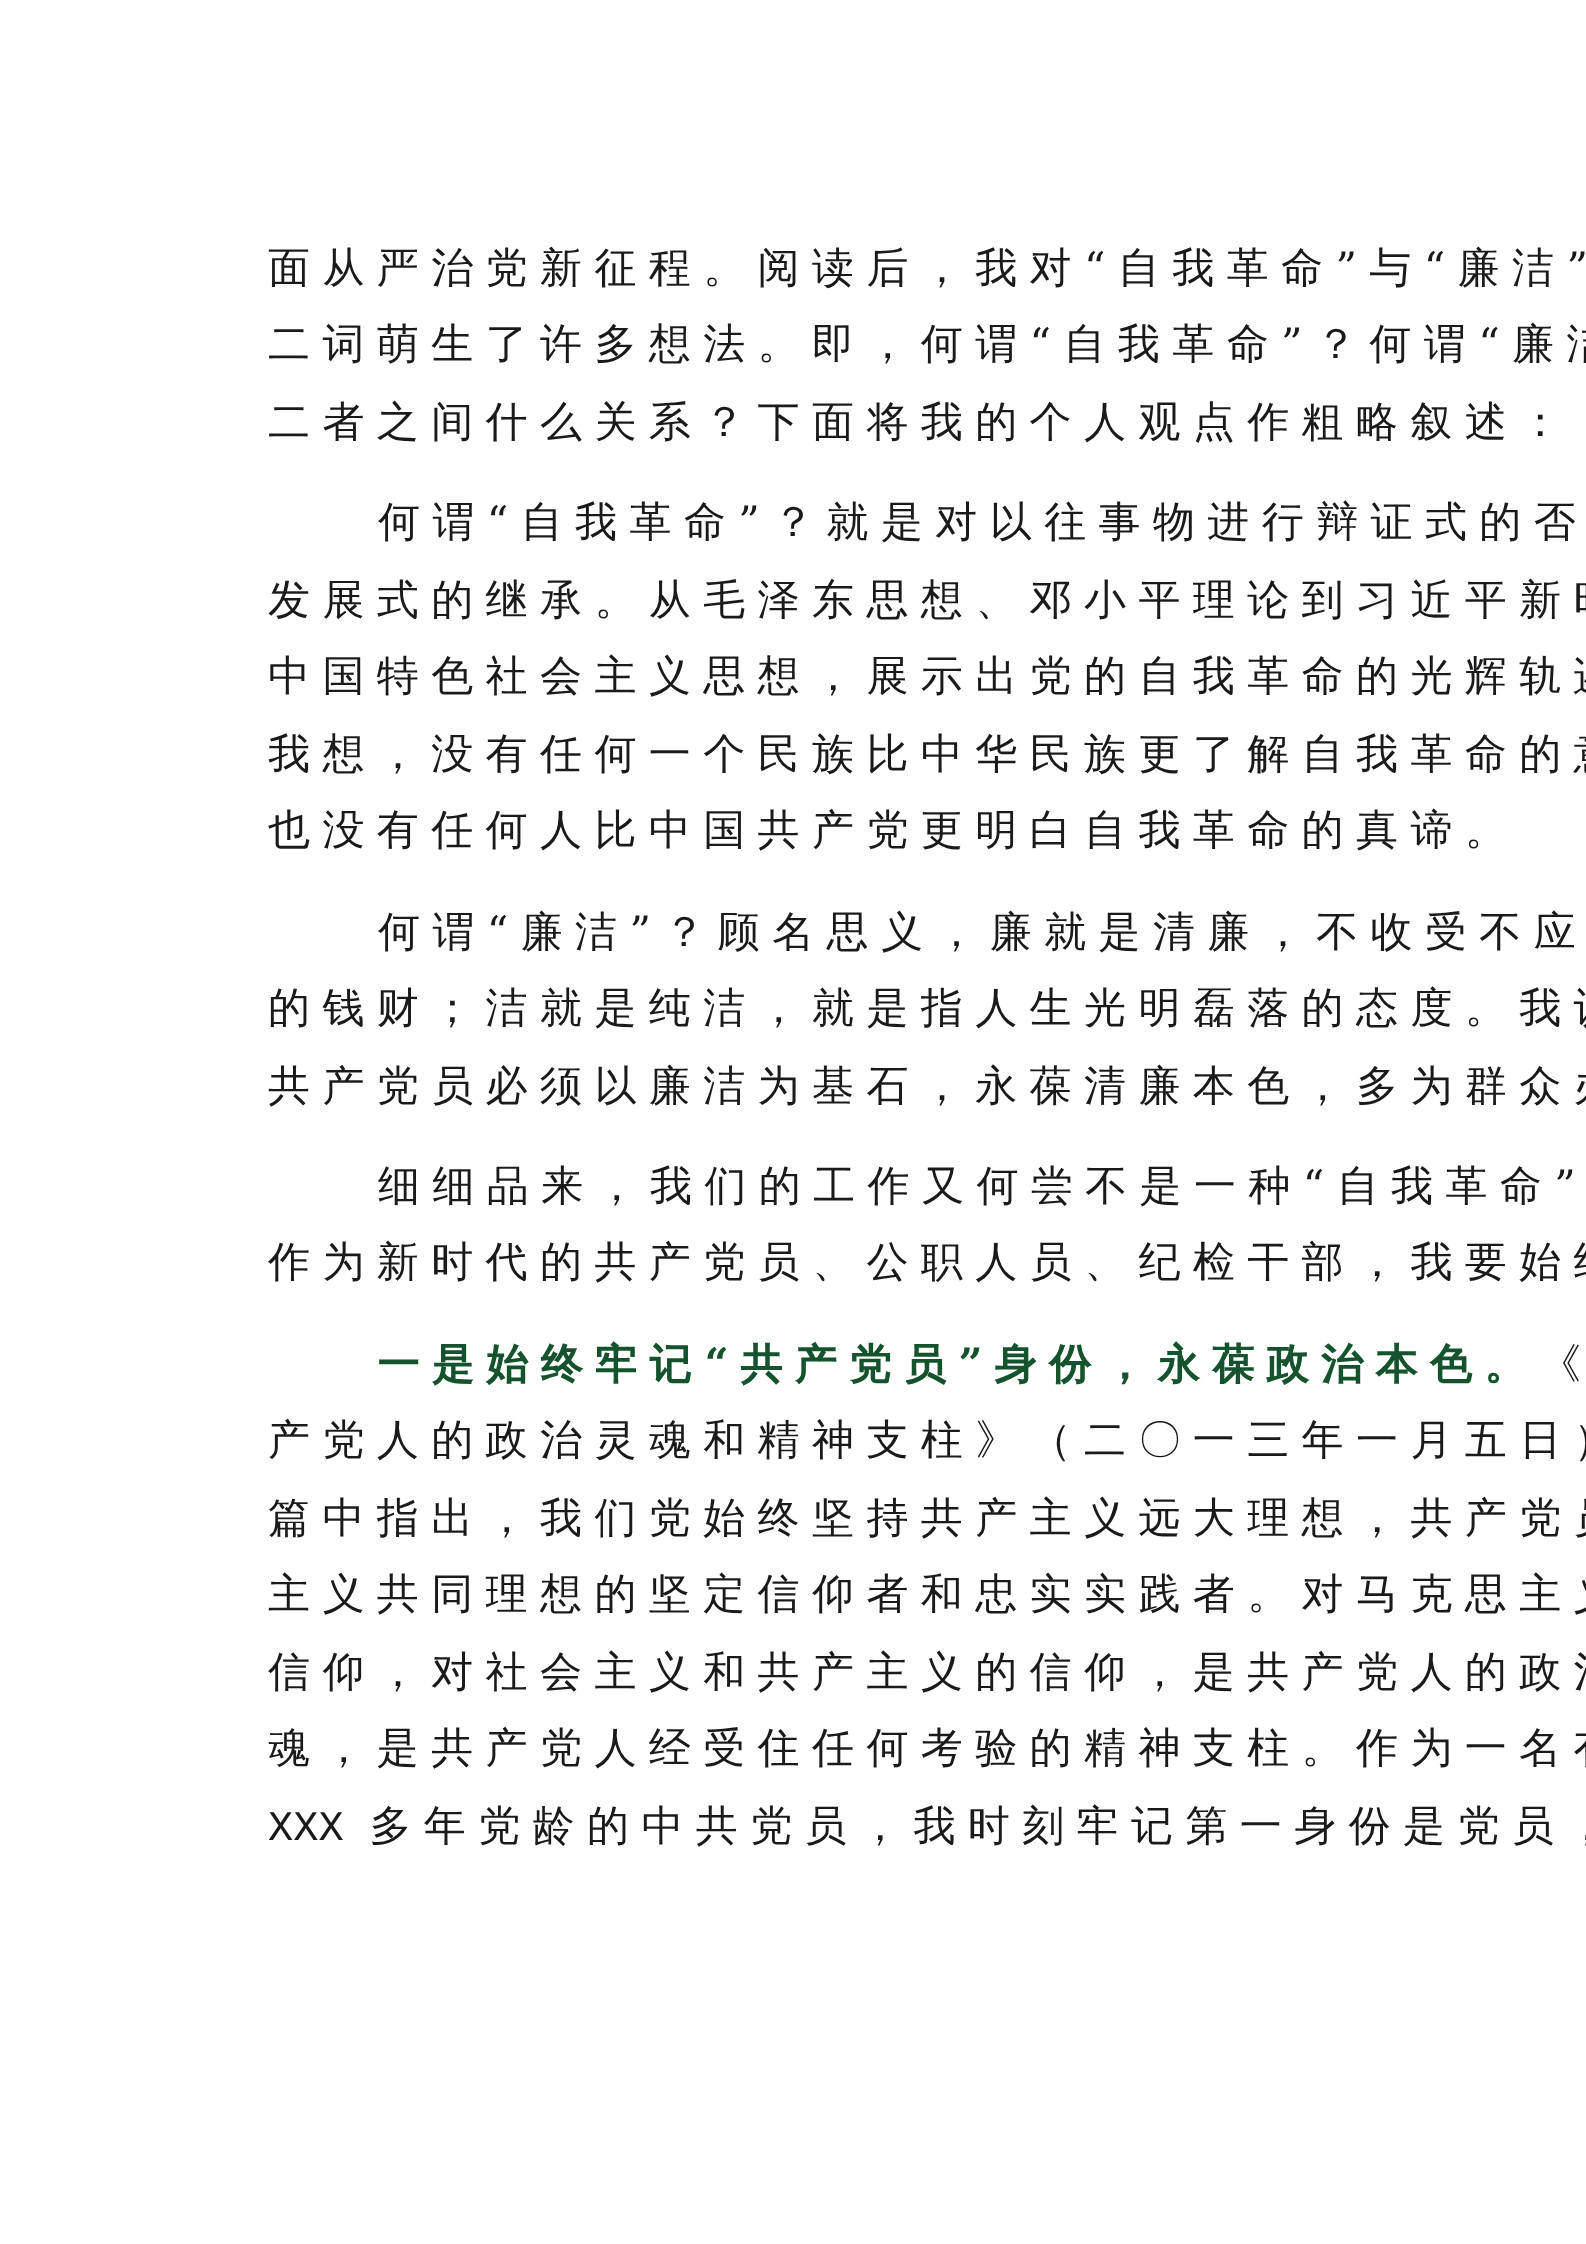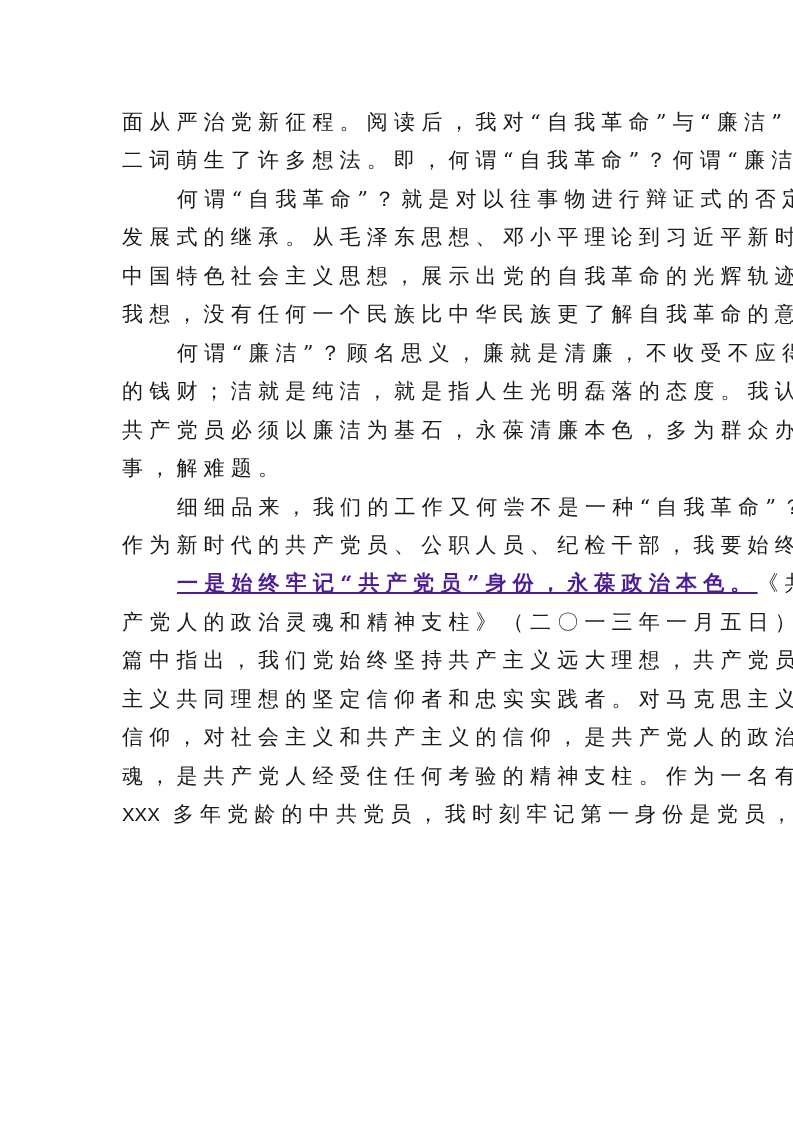--- a/index.html
+++ b/index.html
@@ -8,48 +8,49 @@
     position: absolute;
     left: 122px;
     top: 103px;
     width: 556px;
     font-family: "DejaVu Serif", "Liberation Serif", serif;
     font-size: 21px;
     line-height: 38.45px;
     color: #1a1a1a;
     letter-spacing: 6.2px;
   }
-  .page p { margin: 0; text-align: justify; text-align-last: left; }
+  .page p { margin: 12px; text-align: justify; text-align-last: left; }
   .indent { text-indent: 55px; }
-  .bold { font-weight: bold; color: #4c1d95; text-decoration: underline; }
+  .bold { font-weight: bold; color: #14532d; }
   .latin { font-family: Liberation Mono, monospace; letter-spacing: 0; }
   .line { display: block; white-space: nowrap; }
 </style>
 </head>
 <body>
 
 <div class="page">
 
   <p>
     <span class="line">面从严治党新征程。阅读后，我对“自我革命”与“廉洁”</span>
     <span class="line">二词萌生了许多想法。即，何谓“自我革命”？何谓“廉洁”？</span>
+    <span class="line">二者之间什么关系？下面将我的个人观点作粗略叙述：</span>
   </p>
 
   <p>
     <span class="line indent">何谓“自我革命”？就是对以往事物进行辩证式的否定、</span>
     <span class="line">发展式的继承。从毛泽东思想、邓小平理论到习近平新时代</span>
     <span class="line">中国特色社会主义思想，展示出党的自我革命的光辉轨迹。</span>
     <span class="line">我想，没有任何一个民族比中华民族更了解自我革命的意义，</span>
+    <span class="line">也没有任何人比中国共产党更明白自我革命的真谛。</span>
   </p>
 
   <p>
     <span class="line indent">何谓“廉洁”？顾名思义，廉就是清廉，不收受不应得</span>
     <span class="line">的钱财；洁就是纯洁，就是指人生光明磊落的态度。我认为，</span>
     <span class="line">共产党员必须以廉洁为基石，永葆清廉本色，多为群众办实</span>
-    <span class="line">事，解难题。</span>
   </p>
 
 
   <p>
     <span class="line indent">细细品来，我们的工作又何尝不是一种“自我革命”？</span>
     <span class="line">作为新时代的共产党员、公职人员、纪检干部，我要始终牢</span>
   </p>
 
   <p>
     <span class="line indent"><span class="bold">一是始终牢记“共产党员”身份，永葆政治本色。</span><span>《共</span></span>

